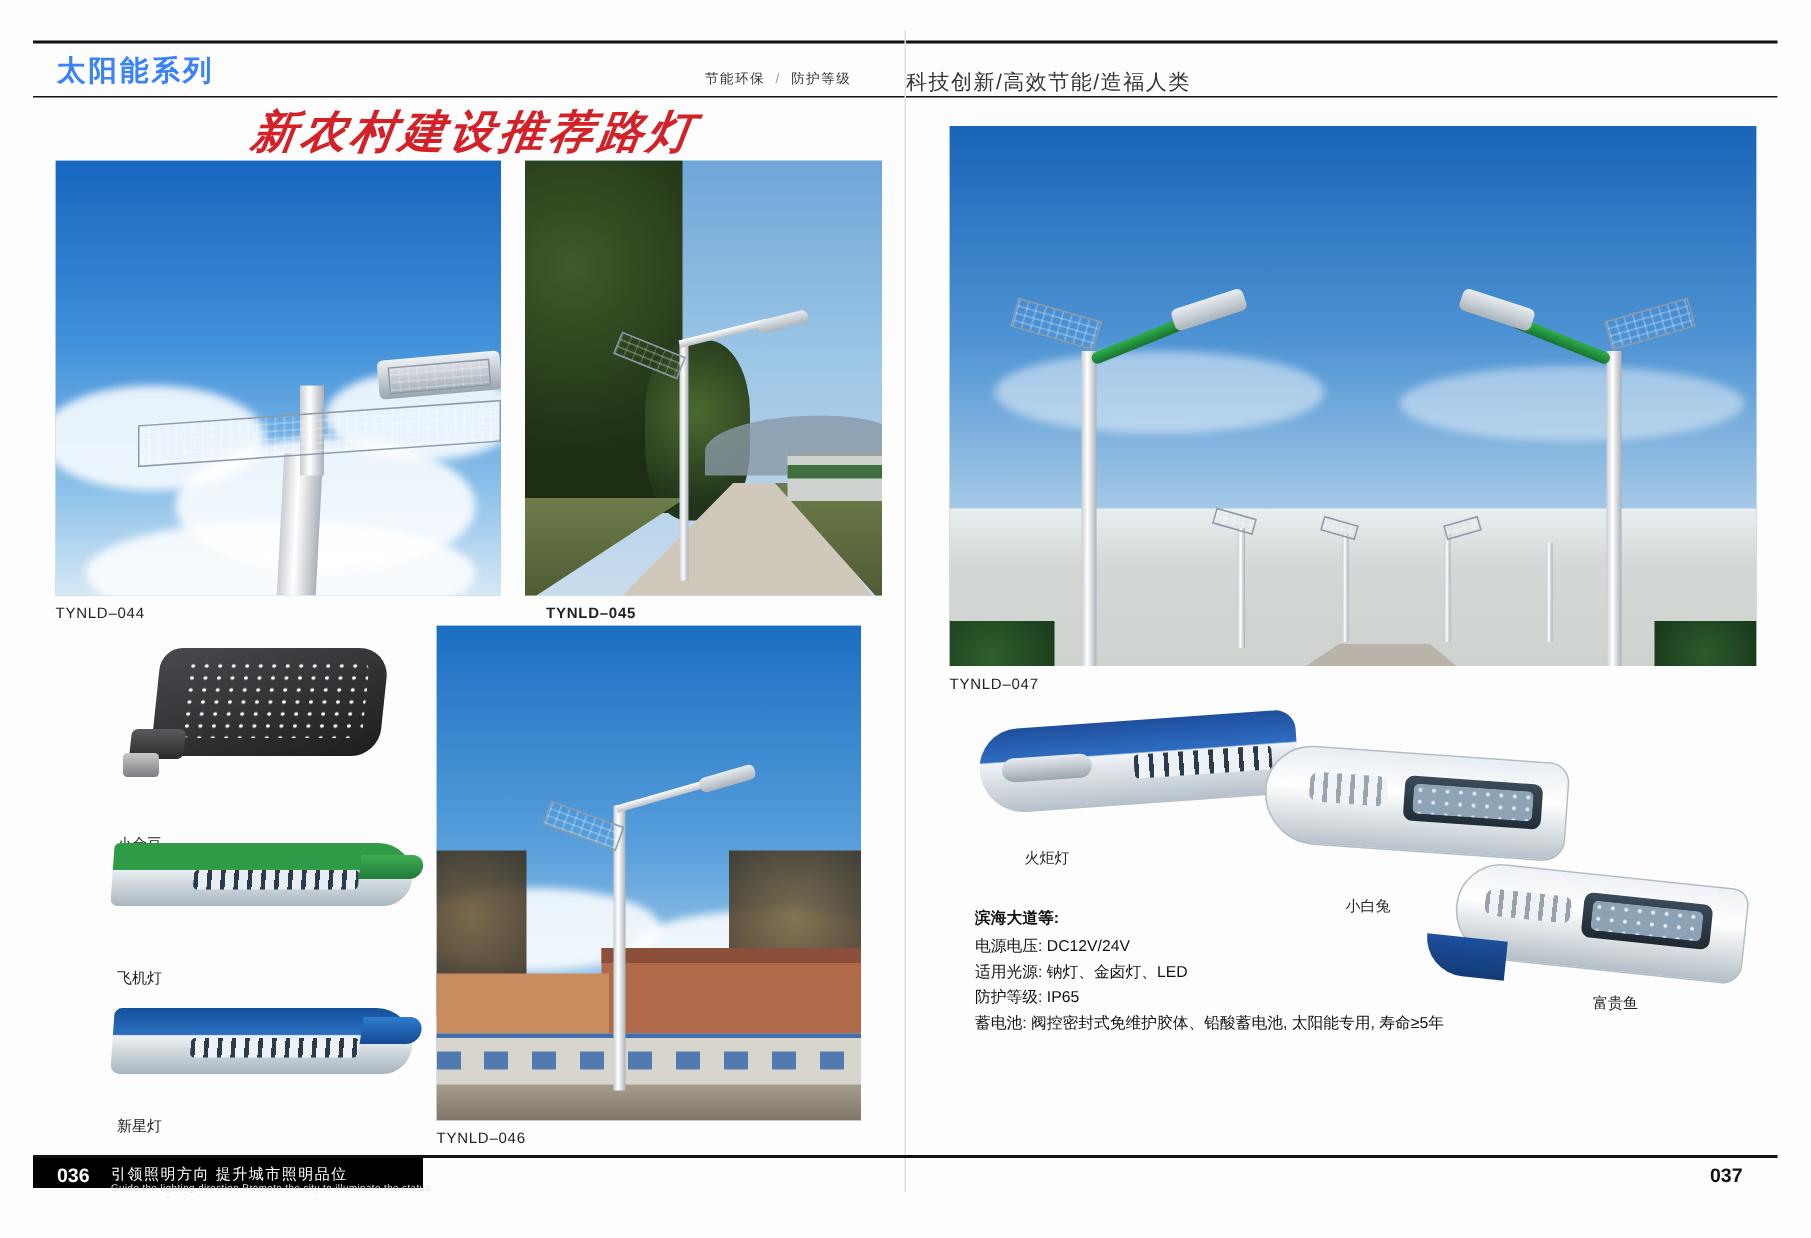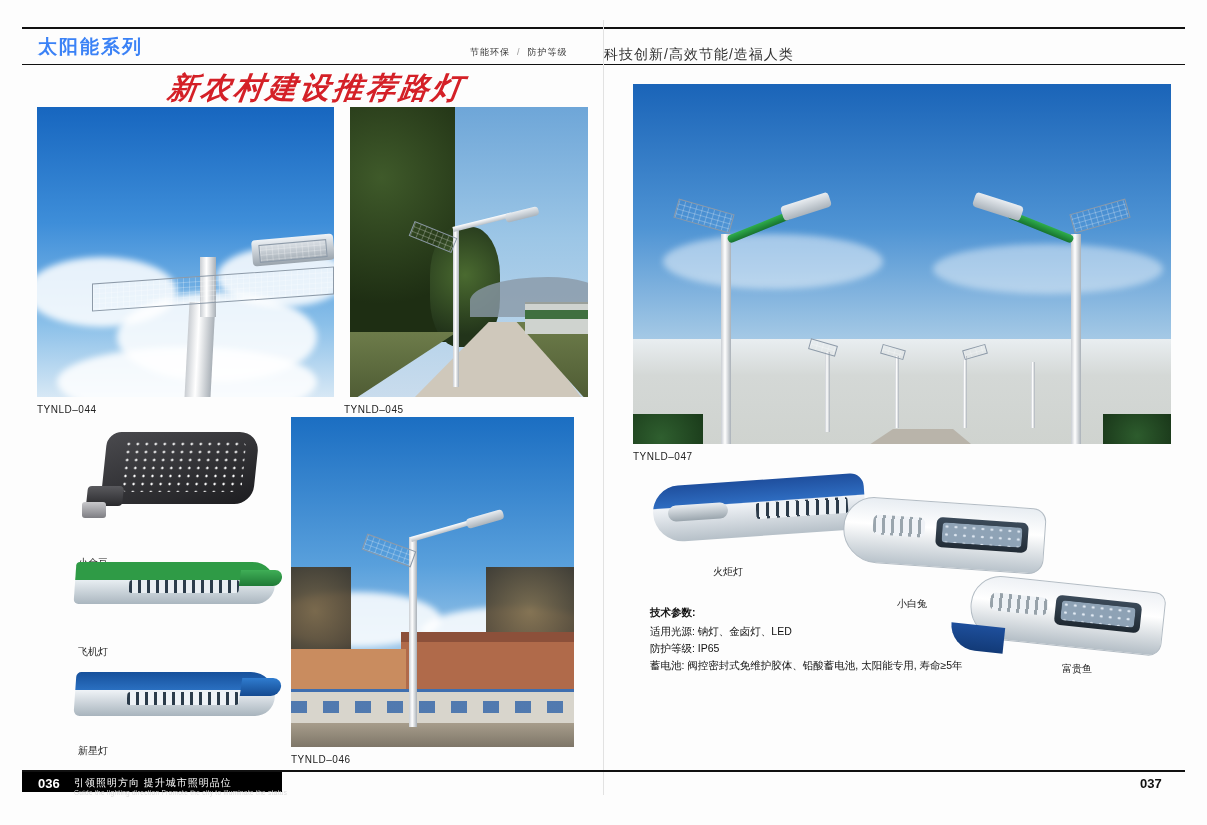--- a/index.html
+++ b/index.html
@@ -156,21 +156,21 @@
     <div style="position:absolute;left:0;top:215px;width:238px;height:80px;background:linear-gradient(180deg,#6d7c4a,#4d5a33);clip-path:polygon(70% 0,100% 0,100% 100%,100% 100%);"></div>
 
     <div style="position:absolute;left:175px;top:195px;width:63px;height:30px;background:#cfd3cf;border-top:2px solid #9aa09a;"></div>
     <div style="position:absolute;left:175px;top:203px;width:63px;height:9px;background:#3f6f3f;"></div>
 
     <div class="pole" style="left:103px;top:120px;width:6px;height:160px;"></div>
     <div class="arm" style="left:103px;top:120px;width:60px;height:5px;transform:rotate(-14deg);transform-origin:left;"></div>
     <div class="lamp" style="left:155px;top:103px;width:34px;height:9px;transform:rotate(-14deg);"></div>
     <div class="panel grid" style="left:60px;top:122px;width:44px;height:14px;transform:rotate(22deg);"></div>
   </div>
-  <div class="cap" style="left:344px;top:404px;">TYNLD–045</div>
+  <div class="cap" style="left:364px;top:404px;font-weight:bold;">TYNLD–045</div>
 
   <div class="photo" style="left:291px;top:417px;width:283px;height:330px;">
     <div class="sky" style="background:linear-gradient(180deg,#1b6ec2 0%,#59a0dc 45%,#b7d6ee 80%,#e2edf4 100%);"></div>
     <div class="cloud" style="left:-20px;top:175px;width:170px;height:55px;"></div>
     <div class="cloud" style="left:130px;top:190px;width:180px;height:50px;"></div>
 
     <div style="position:absolute;left:0;top:150px;width:60px;height:110px;background:radial-gradient(circle at 40% 40%,#6d5a3a,#3d3324 70%);opacity:.9;"></div>
     <div style="position:absolute;left:195px;top:150px;width:88px;height:110px;background:radial-gradient(circle at 50% 40%,#7a6642,#3f3526 75%);opacity:.9;"></div>
 
     <div style="position:absolute;left:110px;top:215px;width:173px;height:60px;background:#b06a4a;"></div>
@@ -251,41 +251,42 @@
     <div style="position:absolute;left:62px;top:42px;width:112px;height:13px;background:repeating-linear-gradient(90deg,#2b3b4a 0 3px,#eef2f6 3px 9px);border-radius:3px;transform:skewX(-4deg);"></div>
     <div style="position:absolute;left:176px;top:28px;width:40px;height:18px;background:linear-gradient(180deg,#2f7ccf,#144a91);border-radius:0 14px 14px 0;transform:skewX(-8deg);"></div>
   </div>
   <div class="prod-cap" style="left:78px;top:744px;">新星灯</div>
 
   <div class="prod" style="left:648px;top:456px;width:220px;height:100px;">
     <div style="position:absolute;left:5px;top:24px;width:212px;height:56px;border-radius:36px 18px 18px 40px;background:linear-gradient(180deg,#1f4f9e 0%,#2e6cc0 38%,#f0f3f7 40%,#b6c0c8 100%);transform:rotate(-4deg);"></div>
     <div style="position:absolute;left:108px;top:44px;width:92px;height:16px;background:repeating-linear-gradient(90deg,#2c3b4a 0 3px,#eef2f6 3px 10px);border-radius:3px;transform:rotate(-4deg);"></div>
     <div style="position:absolute;left:20px;top:48px;width:60px;height:16px;background:linear-gradient(180deg,#e9edf1,#9aa5ad);border-radius:10px;transform:rotate(-4deg);"></div>
   </div>
-  <div class="prod-cap" style="left:713px;top:565px;">火炬灯</div>
+  <div class="prod-cap" style="left:683px;top:565px;">火炬灯</div>
 
   <div class="prod" style="left:838px;top:480px;width:210px;height:110px;">
     <div style="position:absolute;left:5px;top:22px;width:200px;height:64px;border-radius:46px 20px 22px 52px;background:linear-gradient(180deg,#e8edf2 0%,#ffffff 40%,#b9c3cb 100%);border:1px solid #b3bcc4;transform:rotate(4deg);"></div>
     <div style="position:absolute;left:98px;top:40px;width:92px;height:30px;background:linear-gradient(180deg,#3b4a59,#222c36);border-radius:6px;transform:rotate(4deg);"></div>
     <div style="position:absolute;left:104px;top:45px;width:80px;height:20px;background:radial-gradient(circle,#dfe8f2 1px,transparent 1.6px);background-size:9px 8px;background-color:#8fa3b6;border-radius:4px;transform:rotate(4deg);"></div>
     <div style="position:absolute;left:35px;top:36px;width:52px;height:20px;background:repeating-linear-gradient(90deg,#9aa5ad 0 3px,#f0f3f7 3px 9px);border-radius:6px;transform:rotate(4deg);"></div>
   </div>
   <div class="prod-cap" style="left:897px;top:597px;">小白兔</div>
 
   <div class="prod" style="left:950px;top:565px;width:215px;height:110px;">
     <div style="position:absolute;left:20px;top:18px;width:192px;height:62px;border-radius:50px 18px 22px 56px;background:linear-gradient(180deg,#eef1f5 0%,#ffffff 38%,#b4bec6 100%);border:1px solid #b3bcc4;transform:rotate(6deg);"></div>
     <div style="position:absolute;left:105px;top:34px;width:86px;height:30px;background:linear-gradient(180deg,#3b4a59,#1f2932);border-radius:6px;transform:rotate(6deg);"></div>
     <div style="position:absolute;left:111px;top:39px;width:74px;height:20px;background:radial-gradient(circle,#e6eef7 1px,transparent 1.6px);background-size:9px 8px;background-color:#8ea2b5;border-radius:4px;transform:rotate(6deg);"></div>
     <div style="position:absolute;left:40px;top:30px;width:58px;height:18px;background:repeating-linear-gradient(90deg,#97a2aa 0 3px,#eef2f6 3px 9px);border-radius:6px;transform:rotate(6deg);"></div>
     <div style="position:absolute;left:0px;top:60px;width:54px;height:26px;background:linear-gradient(180deg,#1e4f9c,#123a77);border-radius:0 0 0 40px;transform:rotate(6deg);"></div>
   </div>
   <div class="prod-cap" style="left:1062px;top:662px;">富贵鱼</div>
 
   <div class="spec">
-    <div class="spec-title">技术参数:</div>
+    <div class="spec-title">滨海大道等:</div>
+    <div>电源电压: DC12V/24V</div>
     <div>适用光源: 钠灯、金卤灯、LED</div>
     <div>防护等级: IP65</div>
     <div>蓄电池: 阀控密封式免维护胶体、铅酸蓄电池, 太阳能专用, 寿命≥5年</div>
   </div>
 
   <div class="footer-rule"></div>
   <div class="black-strip-l"></div>
   <div class="folio-left" style="color:#fff;">036</div>
   <div class="foot-cn" style="color:#fff;">引领照明方向    提升城市照明品位</div>
   <div class="foot-en" style="color:#ddd;">Guide the lighting direction Promote the city to illuminate the status</div>

